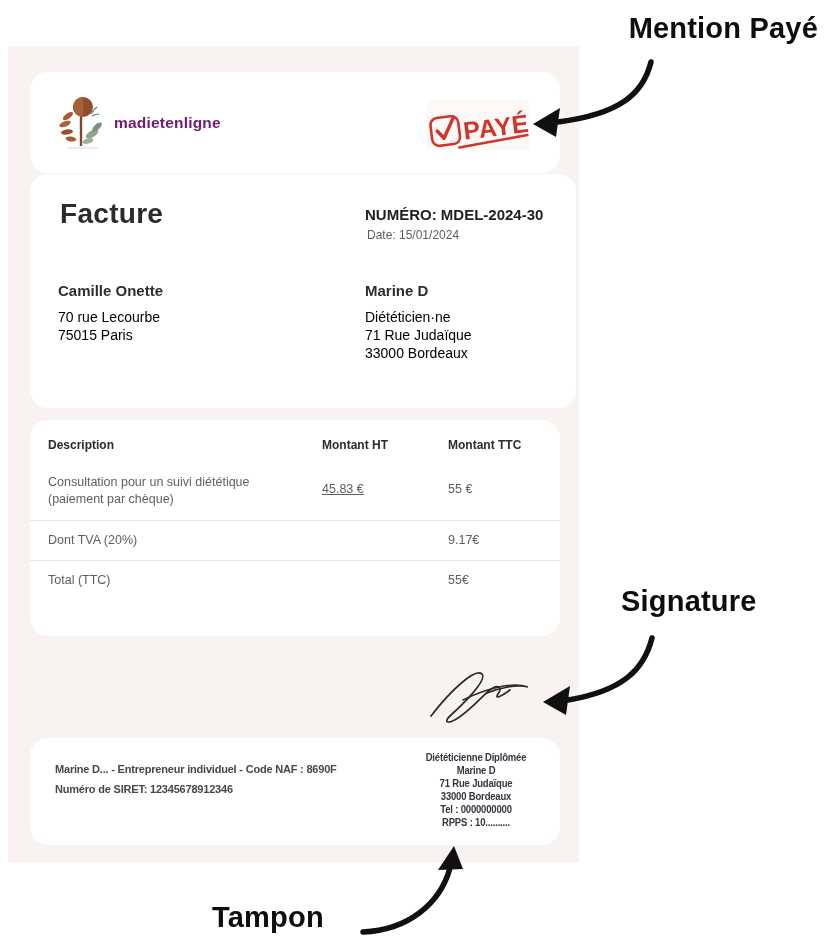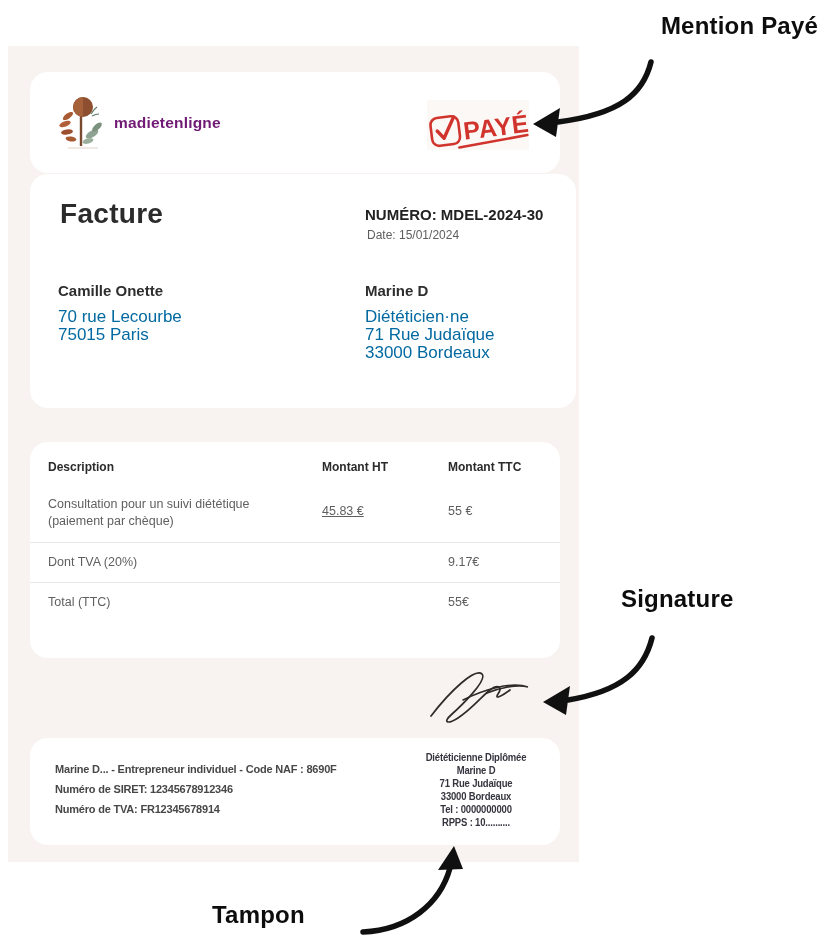--- a/index.html
+++ b/index.html
@@ -4,21 +4,21 @@
 <style>
   html,body{margin:0;padding:0;}
   body{
     width:824px;height:941px;position:relative;overflow:hidden;
     background:#ffffff;
     font-family:"Liberation Sans","DejaVu Sans",sans-serif;
     -webkit-font-smoothing:antialiased;
   }
   
   .anno{
-    position:absolute;color:#0d0d0d;font-weight:800;font-size:24px;
+    position:absolute;color:#0d0d0d;font-weight:800;font-size:29px;
     letter-spacing:0.2px;white-space:nowrap;
   }
   .anno-mention{top:12px;right:6px;}
   .anno-signature{top:585px;left:621px;}
   .anno-tampon{top:901px;left:212px;}
   .arrow-svg{position:absolute;overflow:visible;}
   .arrow-path{fill:none;stroke:#101010;stroke-width:5.5;stroke-linecap:round;}
   .arrow-head{fill:#101010;stroke:none;}
 
   
@@ -47,24 +47,24 @@
   .invoice-title{
     position:absolute;left:30px;top:24px;font-size:28px;font-weight:700;
     color:#2b2b2b;letter-spacing:0.3px;
   }
   .invoice-num{position:absolute;left:335px;top:32px;font-size:15px;font-weight:700;color:#222;}
   .invoice-date{position:absolute;left:337px;top:54px;font-size:12px;color:#5d5d5d;}
   .party{position:absolute;top:108px;}
   .party-left{left:28px;}
   .party-right{left:335px;}
   .party-name{font-size:15px;font-weight:700;color:#2e2e2e;margin-bottom:9px;}
-  .party-line{font-size:17px;color:#0369a1;line-height:18px;}
-
-  
-  .card-table{top:396px;height:216px;}
+  .party-line{font-size:14px;color:#000000;line-height:18px;}
+
+  
+  .card-table{top:374px;height:216px;}
   .th{position:absolute;font-size:12px;font-weight:700;color:#2b2b2b;}
   .th-desc{left:18px;top:18px;}
   .th-ht{left:292px;top:18px;}
   .th-ttc{left:418px;top:18px;}
   .td{position:absolute;font-size:12.5px;color:#5f5f5f;}
   .td-desc1{left:18px;top:54px;max-width:232px;line-height:17px;}
   .td-ht1{left:292px;top:62px;text-decoration:underline;}
   .td-ttc1{left:418px;top:62px;}
   .rule{position:absolute;left:0;width:530px;border-top:1px solid #ebe7e5;}
   .rule-1{top:100px;}
@@ -170,21 +170,20 @@
     <svg width="112" height="70" viewBox="0 0 112 70">
       <path d="M6 56 C 26 30, 50 8, 57 14 C 63 20, 36 46, 26 55 C 18 62, 22 65, 33 58 C 47 49, 57 36, 65 30 C 73 24, 78 27, 73 34 C 69 40, 77 36, 85 30" fill="none" stroke="#2f2a28" stroke-width="1.7" stroke-linecap="round"></path>
       <path d="M38 40 C 58 30, 86 21, 103 27 C 92 24, 74 28, 62 33" fill="none" stroke="#2f2a28" stroke-width="1.5" stroke-linecap="round"></path>
     </svg>
   </div>
 
   <div class="card card-footer">
     <div class="legal">
       <div class="legal-line">Marine D... - Entrepreneur individuel - Code NAF : 8690F</div>
       <div class="legal-line">Numéro de SIRET: 12345678912346</div>
-      <div class="legal-line">Numéro de TVA: FR12345678914</div>
     </div>
     <div class="stamp-block">
       <div class="stamp-line">Diététicienne Diplômée</div>
       <div class="stamp-line">Marine D</div>
       <div class="stamp-line">71 Rue Judaïque</div>
       <div class="stamp-line">33000 Bordeaux</div>
       <div class="stamp-line">Tel : 0000000000</div>
       <div class="stamp-line">RPPS : 10..........</div>
     </div>
   </div>

